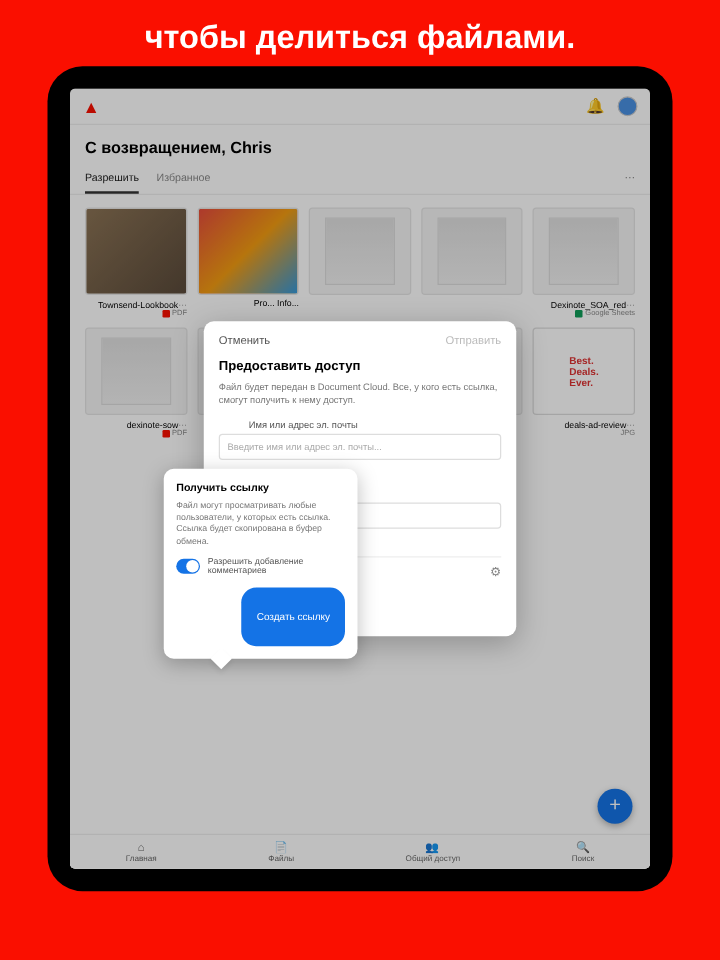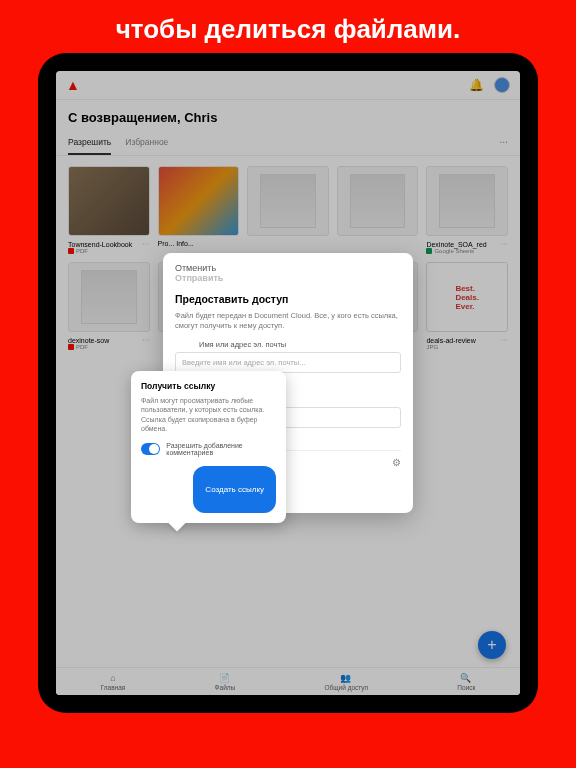--- a/index.html
+++ b/index.html
@@ -11,37 +11,37 @@
   .logo { color: #fa0f00; font-size: 14px; }
   .topright { display: flex; gap: 10px; align-items: center; }
   .bell { color: #666; font-size: 12px; }
   .avatar { width: 16px; height: 16px; border-radius: 50%; background: #4a90e2; border: 1px solid #ccc; }
   .welcome { padding: 10px 12px 4px; font-size: 13px; font-weight: 600; }
   .tabs { display: flex; gap: 14px; padding: 8px 12px 0; border-bottom: 1px solid #eee; font-size: 8.5px; }
   .tab { padding-bottom: 6px; color: #888; }
   .tab.active { color: #222; border-bottom: 2px solid #333; }
   .tabs-more { margin-left: auto; color: #888; }
   .grid { padding: 10px 12px; display: grid; grid-template-columns: repeat(5, 1fr); gap: 8px; }
-  .card { display: flex; flex-direction: column; }
+  .card { display: flex; flex-direction: column; align-items: flex-end; }
   .thumb { width: 100%; height: 70px; background: #f5f5f5; border: 1px solid #e5e5e5; border-radius: 3px; display: flex; align-items: center; justify-content: center; overflow: hidden; }
   .thumb-inner { width: 70%; height: 80%; background: linear-gradient(#e0e0e0, #f0f0f0); border: 1px solid #ddd; }
   .card-title { font-size: 7px; margin-top: 4px; display: flex; justify-content: space-between; align-items: center; }
   .card-title .more { color: #999; }
   .card-sub { font-size: 6px; color: #888; display: flex; align-items: center; gap: 2px; }
   .pdf-dot { width: 6px; height: 6px; background: #fa0f00; border-radius: 1px; }
   .gs-dot { width: 6px; height: 6px; background: #0f9d58; border-radius: 1px; }
   .fab { position: absolute; bottom: 36px; right: 14px; width: 28px; height: 28px; border-radius: 50%; background: #1473e6; color: #fff; display: flex; align-items: center; justify-content: center; font-size: 16px; box-shadow: 0 2px 6px rgba(0,0,0,0.3); }
   .bottomnav { position: absolute; bottom: 0; left: 0; right: 0; height: 28px; border-top: 1px solid #eee; background: #fff; display: flex; justify-content: space-around; align-items: center; font-size: 6.5px; color: #666; }
   .bottomnav .item { display: flex; flex-direction: column; align-items: center; gap: 1px; }
   .bottomnav .icon { font-size: 9px; }
   
   .overlay { position: absolute; inset: 0; background: rgba(0,0,0,0.25); display: flex; align-items: center; justify-content: center; }
   .modal { width: 250px; background: #fff; border-radius: 8px; box-shadow: 0 6px 24px rgba(0,0,0,0.25); padding: 10px 12px 12px; position: relative; }
-  .modal-head { display: flex; justify-content: space-between; font-size: 9px; color: #555; margin-bottom: 10px; flex-direction: column; }
-  .modal-head .send { color: #bbb; font-weight: bold; }
+  .modal-head { display: flex; justify-content: space-between; font-size: 9px; color: #555; margin-bottom: 10px; }
+  .modal-head .send { color: #bbb; }
   .modal-title { font-size: 10.5px; font-weight: 600; margin-bottom: 6px; }
   .modal-desc { font-size: 7.5px; color: #777; line-height: 1.3; margin-bottom: 10px; }
   .modal-label { font-size: 7.5px; color: #555; margin-bottom: 3px; padding-left: 24px; }
   .modal-input { width: 100%; border: 1px solid #ddd; border-radius: 3px; padding: 5px 6px; font-size: 7.5px; color: #aaa; margin-bottom: 22px; }
   .modal-row { font-size: 8px; color: #666; padding: 6px 0; display: flex; justify-content: space-between; align-items: center; }
   .modal-row.border { border-top: 1px solid #eee; }
   .gear { color: #888; font-size: 10px; }
   .get-link-btn { display: inline-flex; align-items: center; gap: 4px; padding: 5px 8px; border: 1px solid #ddd; background: #fafafa; border-radius: 3px; font-size: 8px; color: #555; margin-top: 6px; }
   
   .popover { position: absolute; left: -32px; top: 118px; width: 155px; background: #fff; border-radius: 8px; box-shadow: 0 4px 16px rgba(0,0,0,0.25); padding: 10px; }

